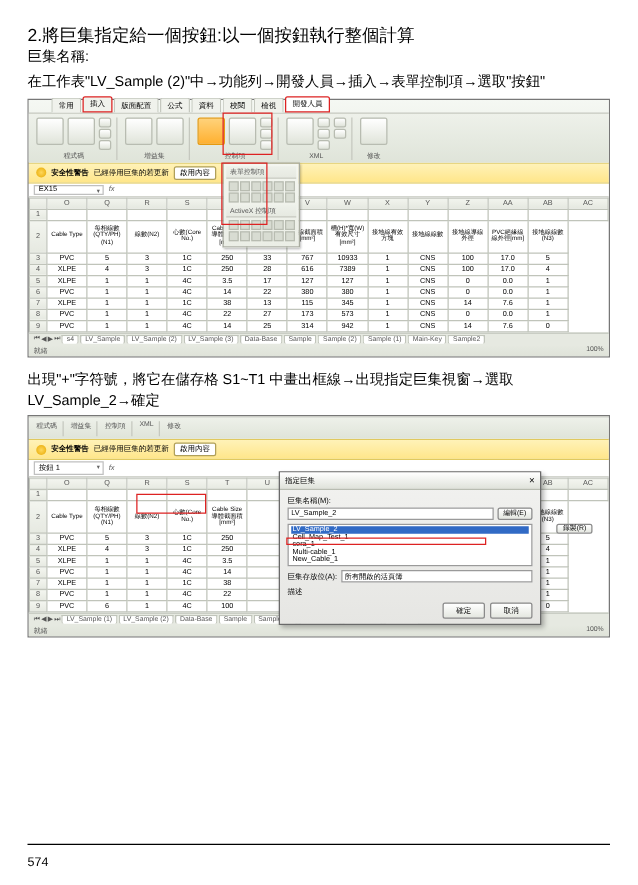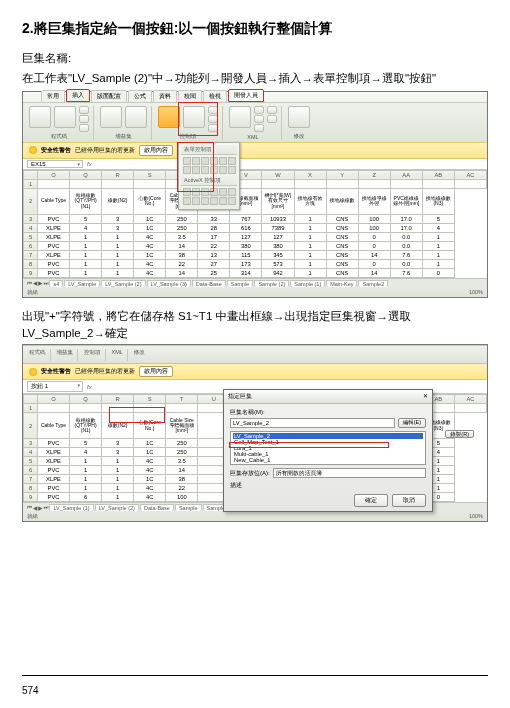--- a/index.html
+++ b/index.html
@@ -1,17 +1,17 @@
 <!DOCTYPE html>
 <html><head>
 <meta charset="utf-8">
 <style>
   * { box-sizing: border-box; margin: 0; padding: 0; }
   body { width: 510px; height: 708px; background: #fff; font-family: "Microsoft JhengHei", Arial, sans-serif; padding: 20px 22px 10px 22px; position: relative; }
-  .heading { font-size: 14px; font-weight: bold; margin-bottom: 12px; }
+  .heading { font-size: 14px; font-weight: normal; }
   .para { font-size: 11.5px; margin-bottom: 3px; line-height: 1.5; }
   .screenshot { border: 1px solid #777; margin-bottom: 10px; font-size: 7px; }
   .ribbon { background: linear-gradient(#f5f8f3,#e8ece4); position: relative; }
   .tabs { display: flex; gap: 1px; padding: 1px 4px 0 18px; font-size: 6px; height: 10px; align-items: flex-end; }
   .tab { padding: 1px 5px; background: #f0f2ec; border: 1px solid #c5c8bf; border-bottom: none; border-radius: 2px 2px 0 0; }
   .tab.redbox { border: 1.2px solid #d22; }
   .tab.active { background: #fff; }
   .ribbon-body { display: flex; gap: 4px; padding: 3px 4px 2px 4px; border-top: 1px solid #c5c8bf; height: 40px; background: linear-gradient(#eef1ea,#dfe4d9); }
   .rgroup { border-right: 1px solid #c5c8bf; padding: 0 4px 0 2px; display: flex; flex-direction: column; justify-content: space-between; }
   .rgroup-icons { display: flex; gap: 3px; align-items: flex-start; }

